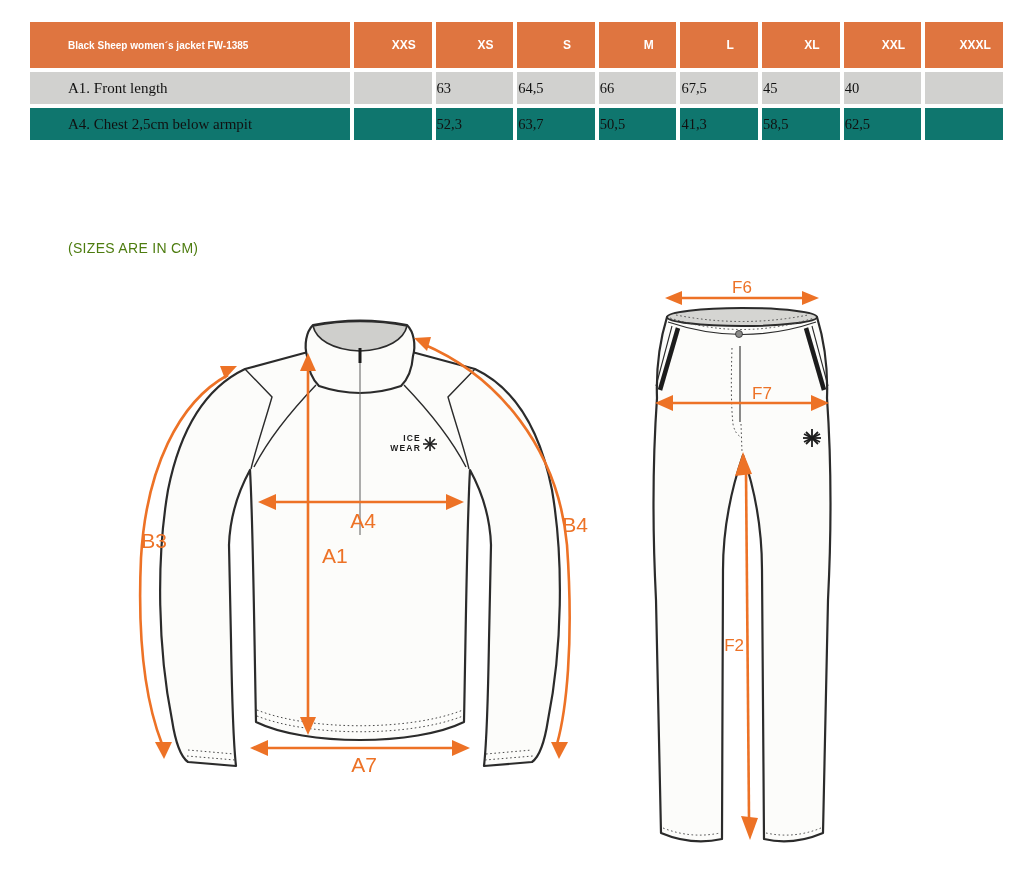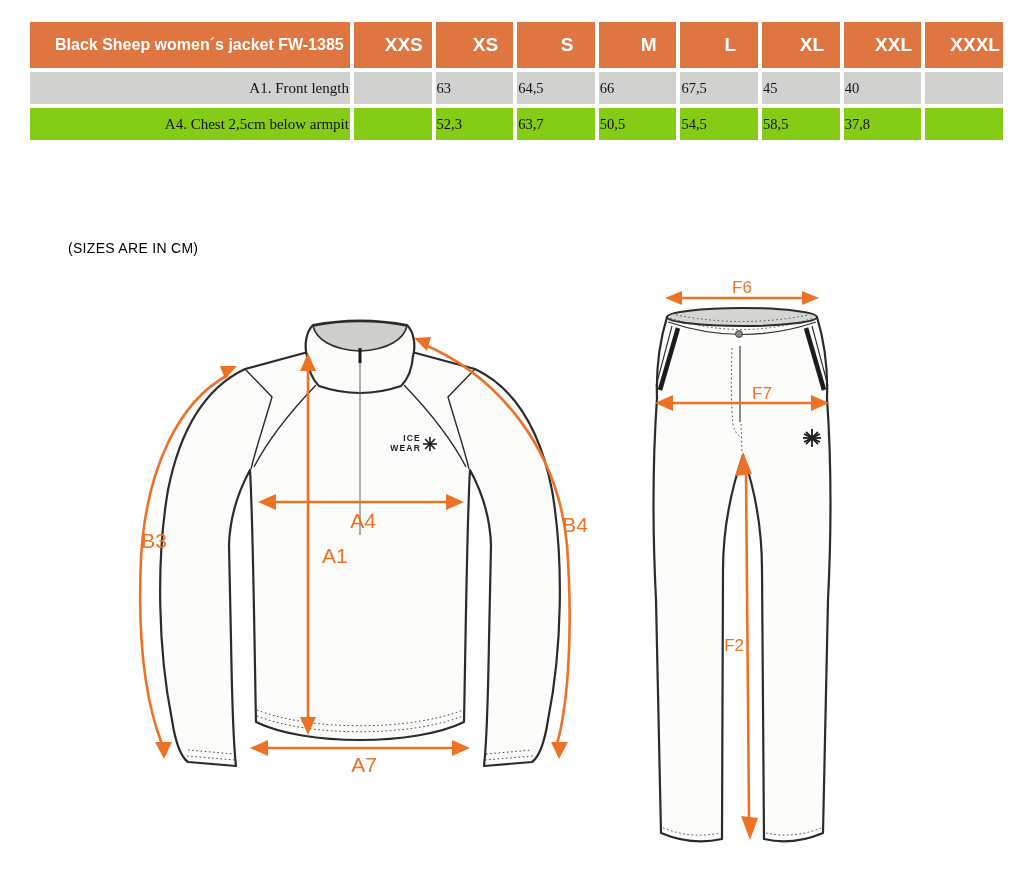--- a/index.html
+++ b/index.html
@@ -3,32 +3,32 @@
 <meta charset="utf-8">
 <style>
   html,body{margin:0;padding:0;background:#ffffff;}
   .page{position:relative;width:1032px;height:887px;background:#ffffff;overflow:hidden;
         font-family:"Liberation Sans",sans-serif;}
   
   table.size-table{position:absolute;left:26px;top:18px;width:981px;
         border-collapse:separate;border-spacing:4px;table-layout:fixed;}
   .size-table th,.size-table td{margin:0;vertical-align:middle;}
   .size-table thead th{background:#DF7540;color:#ffffff;font-weight:bold;
-        font-size:19px;height:44px;
+        font-size:12px;height:44px;
         font-family:"Liberation Sans",sans-serif;padding-left:23px;}
-  .size-table thead th.title-cell{text-align:left;padding-left:25px;font-size:16px;}
+  .size-table thead th.title-cell{text-align:left;padding-left:38px;font-size:10px;}
   .size-table tbody td{height:30px;font-family:"Liberation Serif",serif;
         font-size:14.5px;color:#111;text-align:left;}
-  .size-table tbody td.label-cell{text-align:right;padding-left:38px;font-size:15px;}
+  .size-table tbody td.label-cell{text-align:left;padding-left:38px;font-size:15px;}
   .size-table tbody tr.row-dark td{background:#D1D1CF;}
-  .size-table tbody tr.row-light td{background:#84cc16;}
+  .size-table tbody tr.row-light td{background:#0f766e;}
   col.c-label{width:34%;}
   col.c-size{width:8.25%;}
   
-  .cm-note{position:absolute;left:68px;top:240px;color:#000000;font-size:14px;
+  .cm-note{position:absolute;left:68px;top:240px;color:#4d7c0f;font-size:14px;
         letter-spacing:.3px;font-family:"Liberation Sans",sans-serif;}
   
   .jacket-svg{position:absolute;left:95px;top:288px;}
   .pants-svg{position:absolute;left:630px;top:275px;}
   .outline{fill:#FCFCFA;stroke:#2b2b2b;stroke-width:2.2;stroke-linejoin:round;}
   .seam{fill:none;stroke:#2b2b2b;stroke-width:1.4;}
   .thin{fill:none;stroke:#2b2b2b;stroke-width:1.1;}
   .dotted{fill:none;stroke:#4a4a4a;stroke-width:1;stroke-dasharray:1.6 2.6;}
   .arrow-line{fill:none;stroke:#ED7226;stroke-width:2.6;}
   .arrow-head{fill:#ED7226;stroke:none;}
@@ -76,23 +76,23 @@
         <td>45</td>
         <td>40</td>
         <td></td>
       </tr>
       <tr class="row-light">
         <td class="label-cell">A4. Chest 2,5cm below armpit</td>
         <td></td>
         <td>52,3</td>
         <td>63,7</td>
         <td>50,5</td>
-        <td>54,5</td>
+        <td>41,3</td>
         <td>58,5</td>
-        <td>37,8</td>
+        <td>62,5</td>
         <td></td>
       </tr>
     </tbody>
   </table>
 
   <div class="cm-note">(SIZES ARE IN CM)</div>
 
   <svg class="jacket-svg" width="515" height="500" viewBox="95 288 515 500" xmlns="http://www.w3.org/2000/svg">
 
     <path class="outline" d="

